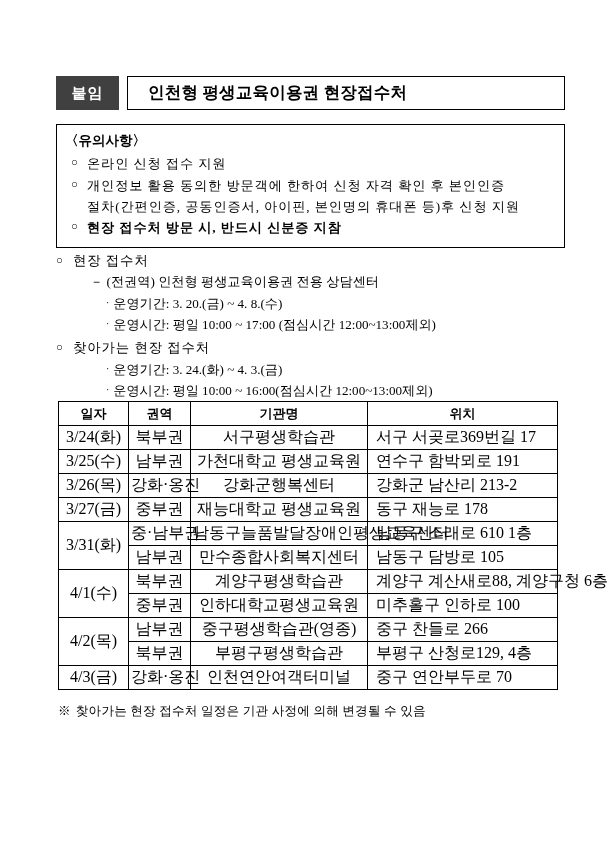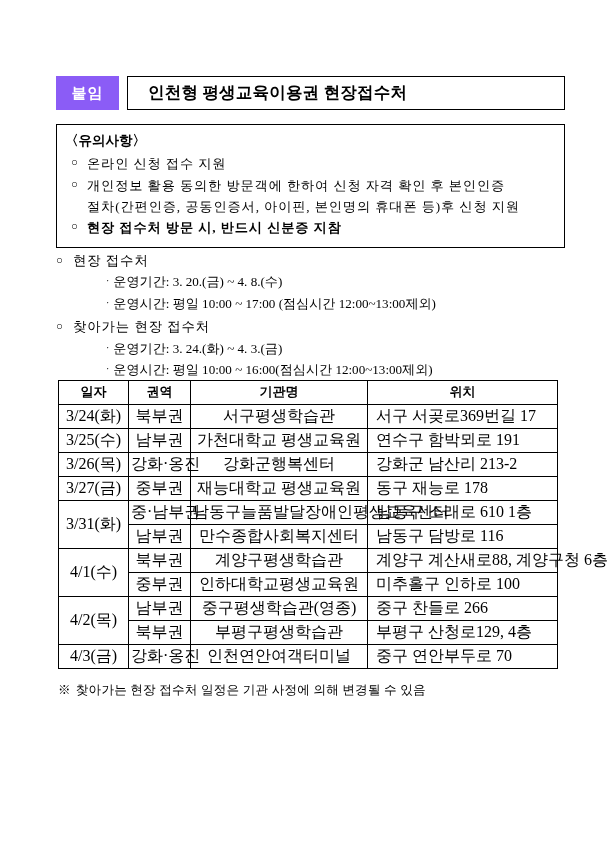--- a/index.html
+++ b/index.html
@@ -28,21 +28,21 @@
 
   
   .header-row {
     display: flex;
     align-items: stretch;
     height: 34px;
     margin-bottom: 14px;
   }
   .attach-badge {
     width: 63px;
-    background: #8b5cf6;
+    background: #404040;
     color: #ffffff;
     font-weight: bold;
     font-size: 15px;
     letter-spacing: 1px;
     display: flex;
     align-items: center;
     justify-content: center;
     box-sizing: border-box;
   }
   .title-box {
@@ -195,20 +195,21 @@
           <span class="body sp">현장 접수처 방문 시, 반드시 신분증 지참</span>
         </div>
       </div>
   </div>
 
   <div id="sections">
       <div class="lvl1">
         <span class="marker">○</span>
         <span class="sp">현장 접수처</span>
       </div>
+      <div class="lvl2">－ (전권역) 인천형 평생교육이용권 전용 상담센터</div>
       <div class="lvl3"><span class="mid">·</span><span>운영기간: 3. 20.(금) ~ 4. 8.(수)</span></div>
       <div class="lvl3"><span class="mid">·</span><span>운영시간: 평일 10:00 ~ 17:00 (점심시간 12:00~13:00제외)</span></div>
       <div class="lvl1">
         <span class="marker">○</span>
         <span class="sp">찾아가는 현장 접수처</span>
       </div>
       <div class="lvl3"><span class="mid">·</span><span>운영기간: 3. 24.(화) ~ 4. 3.(금)</span></div>
       <div class="lvl3"><span class="mid">·</span><span>운영시간: 평일 10:00 ~ 16:00(점심시간 12:00~13:00제외)</span></div>
     </div>
 
@@ -254,21 +255,21 @@
         </tr>
         <tr>
           <td rowspan="2">3/31(화)</td>
           <td>중·남부권</td>
           <td>남동구늘품발달장애인평생교육센터</td>
           <td class="loc">남동구 소래로 610 1층</td>
         </tr>
         <tr>
           <td>남부권</td>
           <td>만수종합사회복지센터</td>
-          <td class="loc">남동구 담방로 116</td>
+          <td class="loc">남동구 담방로 105</td>
         </tr>
         <tr>
           <td rowspan="2">4/1(수)</td>
           <td>북부권</td>
           <td>계양구평생학습관</td>
           <td class="loc">계양구 계산새로88, 계양구청 6층</td>
         </tr>
         <tr>
           <td>중부권</td>
           <td>인하대학교평생교육원</td>

